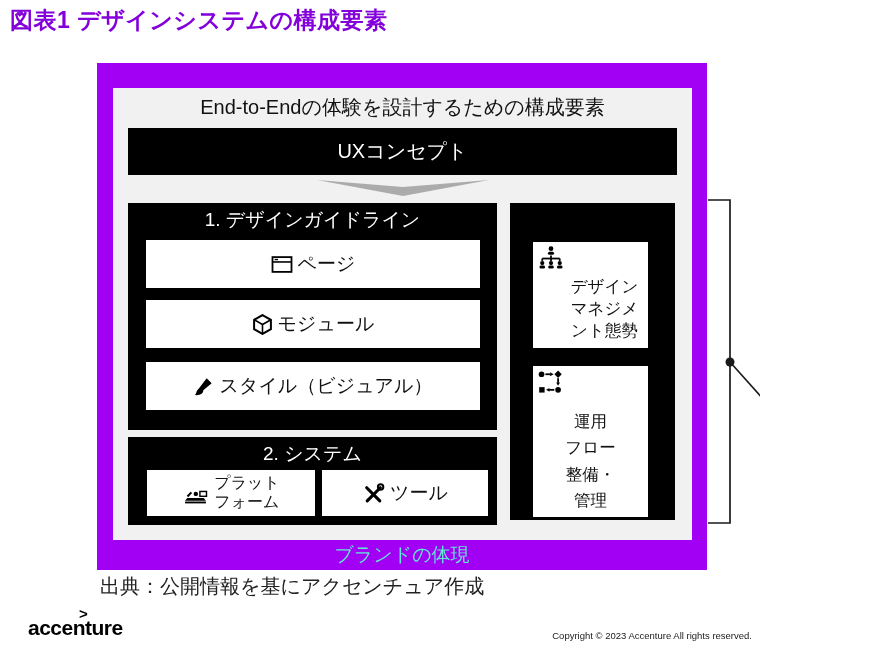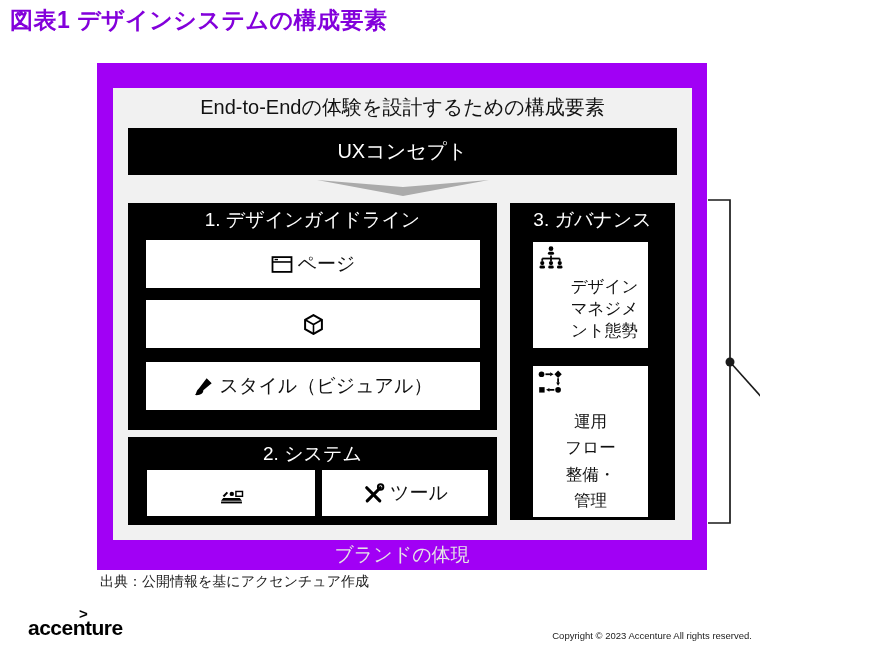--- a/index.html
+++ b/index.html
@@ -126,21 +126,21 @@
   .gov-card-0 .gov-label { top: 34px; padding-left: 28px; }
   .gov-card-1 .gov-label { top: 42px; line-height: 1.6; }
 
   .multiline { white-space: pre-line; line-height: 1.18; text-align: left; }
 
   .brand-band-label {
     position: absolute;
     left: 0; bottom: 2px;
     width: 100%;
     text-align: center;
-    color: #e5e5e5;
+    color: #5eead4;
     font-size: 19px;
   }
 
   .bracket-svg {
     position: absolute;
     left: 700px; top: 190px;
   }
 
   .side-box {
     position: absolute;
@@ -156,21 +156,21 @@
     text-orientation: upright;
     color: #ffffff;
     font-size: 20px;
     font-weight: 700;
     letter-spacing: 3px;
   }
 
   .source-note {
     position: absolute;
     left: 100px; top: 573px;
-    font-size: 14px;
+    font-size: 20px;
     color: #222222;
   }
 
   .logo {
     position: absolute;
     left: 28px; top: 616px;
     font-size: 21px;
     font-weight: 700;
     color: #000000;
     letter-spacing: -0.5px;
@@ -229,20 +229,21 @@
           <span>ページ</span>
         </div>
 
         <div class="white-row gl-row gl-row-1">
           <span>
             <svg width="21" height="21" viewBox="0 0 20 20">
               <path d="M10 1 L18 5.5 V14.5 L10 19 L2 14.5 V5.5 Z" fill="none" stroke="#000" stroke-width="1.9"></path>
               <path d="M2 5.5 L10 10 L18 5.5 M10 10 V19" fill="none" stroke="#000" stroke-width="1.5"></path>
             </svg>
           </span>
+          <span>モジュール</span>
         </div>
 
         <div class="white-row gl-row gl-row-2">
           <span>
             <svg width="21" height="21" viewBox="0 0 20 20">
               <path d="M13 2.2 L17.8 7 L9.8 13.6 C10 16.4 7 18.8 1.8 18.2 C3.6 16.4 2.8 14.2 5.6 11.8 Z" fill="#000"></path>
             </svg>
           </span>
           <span>スタイル（ビジュアル）</span>
         </div>
@@ -254,36 +255,37 @@
         <div class="white-row sys-row sys-row-0">
           <span>
             <svg width="27" height="22" viewBox="0 0 24 20">
               <path d="M4 12.5 L7.6 8.8 L8.9 10.1 L5.4 13.8 Z" fill="#000"></path>
               <circle cx="12.3" cy="10.8" r="2" fill="#000"></circle>
               <rect x="16" y="8.6" width="6" height="4.4" fill="none" stroke="#000" stroke-width="1.3"></rect>
               <path d="M4.5 14.6 h15 l2 2.4 h-19 Z" fill="#000"></path>
               <line x1="2.5" y1="18.6" x2="21.5" y2="18.6" stroke="#000" stroke-width="1.7"></line>
             </svg>
           </span>
+          <span class="multiline">プラット
+フォーム</span>
         </div>
 
         <div class="white-row sys-row sys-row-1">
           <span>
             <svg width="23" height="23" viewBox="0 0 22 22">
               <line x1="4.5" y1="5.5" x2="17" y2="18" stroke="#000" stroke-width="3" stroke-linecap="round"></line>
               <line x1="17.5" y1="5.5" x2="5" y2="18" stroke="#000" stroke-width="3" stroke-linecap="round"></line>
               <circle cx="17.8" cy="4.8" r="2.6" fill="none" stroke="#000" stroke-width="1.9"></circle>
             </svg>
           </span>
           <span>ツール</span>
         </div>
       </div>
 
       <div class="black-box box-governance">
-        <div class="box-title">3. ガバナンス</div>
 
         <div class="gov-card gov-card-0">
           <span class="gov-icon-wrap">
             <svg width="26" height="26" viewBox="0 0 22 22">
               <circle cx="11" cy="2.3" r="2" fill="#000"></circle>
               <rect x="8.4" y="4.8" width="5.2" height="2.7" rx="1.3" fill="#000"></rect>
               <line x1="11" y1="8" x2="11" y2="10.6" stroke="#000" stroke-width="1.5"></line>
               <line x1="3.6" y1="10.6" x2="18.4" y2="10.6" stroke="#000" stroke-width="1.5"></line>
               <line x1="3.6" y1="10.6" x2="3.6" y2="12.6" stroke="#000" stroke-width="1.5"></line>
               <line x1="11" y1="10.6" x2="11" y2="12.6" stroke="#000" stroke-width="1.5"></line>

